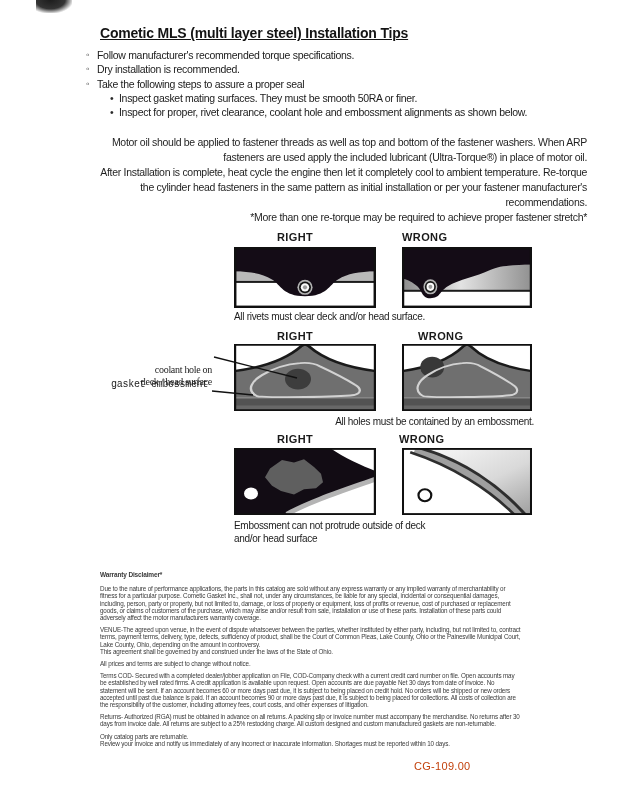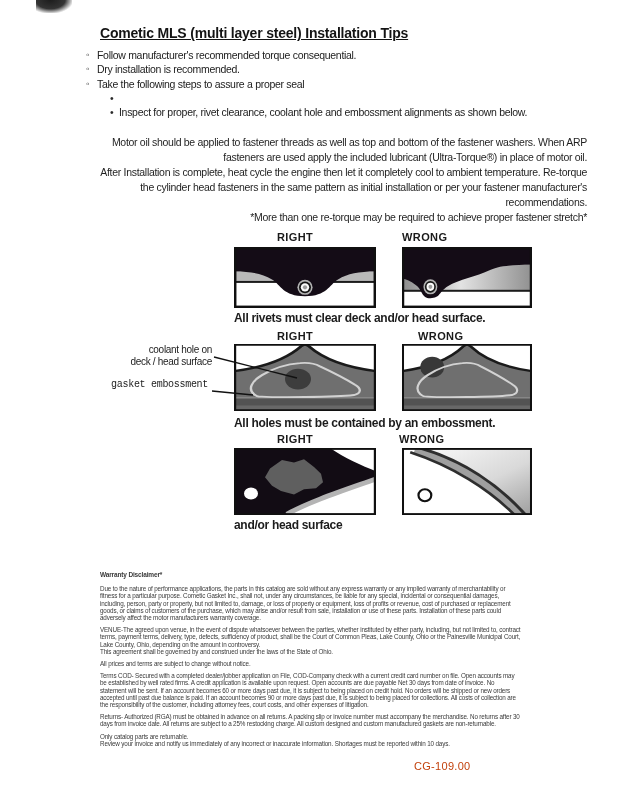--- a/index.html
+++ b/index.html
@@ -20,52 +20,53 @@
   .b-row{display:flex;height:14.3px;line-height:14.3px;}
   .b-mark{width:11px;font-size:10px;color:#2a2a2a;}
   .b-sub{margin-left:24px;}
   .b-sub .b-mark{width:9px;font-size:10.5px;}
   .sec-head{left:100px;top:118px;font-size:12.5px;font-weight:bold;color:#141414;letter-spacing:-0.2px;}
   .body-p{left:100px;width:487px;font-size:10.5px;line-height:15.2px;letter-spacing:-0.3px;color:#1f1f1f;text-align:right;}
   .p1{top:135px;}
   .p2{top:165px;}
   .note{top:210px;}
   .rw-label{font-size:11px;font-weight:bold;color:#1a1a1a;letter-spacing:0.4px;}
-  .cap{font-size:12px;letter-spacing:-0.3px;color:#1c1c1c;font-weight:bold;}
+  .cap{font-size:10px;letter-spacing:-0.3px;color:#1c1c1c;}
   .ann{font-size:10px;letter-spacing:-0.3px;line-height:12px;color:#1c1c1c;text-align:right;}
   .panel{display:block;}
   .disc{left:100px;top:571px;width:422px;font-size:6.3px;line-height:7.2px;letter-spacing:-0.15px;color:#3a3a3a;}
   .disc-h{font-weight:bold;font-size:6.5px;margin:0 0 7px 0;}
   .disc p{margin:0 0 5px 0;white-space:pre-line;}
   .footer-code{left:414px;top:760px;font-size:11px;color:#c2410c;letter-spacing:0.3px;}
 </style>
 </head>
 <body>
 
 <div class="page">
 
   <div class="abs corner-smudge"></div>
 
   <div class="abs doc-title">Cometic MLS (multi layer steel) Installation Tips</div>
 
   <div class="abs bullets">
     <div class="b-row">
         <span class="b-mark">◦</span>
-        <span>Follow manufacturer's recommended torque consequential.</span>
+        <span>Follow manufacturer's recommended torque specifications.</span>
       </div>
     <div class="b-row">
         <span class="b-mark">◦</span>
         <span>Dry installation is recommended.</span>
       </div>
     <div class="b-row">
         <span class="b-mark">◦</span>
         <span>Take the following steps to assure a proper seal</span>
       </div>
     <div class="b-row b-sub">
         <span class="b-mark">•</span>
+        <span>Inspect gasket mating surfaces.  They must be smooth 50RA or finer.</span>
       </div>
     <div class="b-row b-sub">
         <span class="b-mark">•</span>
         <span>Inspect for proper, rivet clearance, coolant hole and embossment alignments as shown below.</span>
       </div>
   </div>
 
   <div class="abs body-p p1">Motor oil should be applied to fastener threads as well as top and bottom of the fastener washers. When ARP fasteners are used apply the included lubricant (Ultra-Torque®) in place of motor oil.</div>
   <div class="abs body-p p2">After Installation is complete, heat cycle the engine then let it completely cool to ambient temperature. Re-torque the cylinder head fasteners in the same pattern as initial installation or per your fastener manufacturer's recommendations.</div>
   <div class="abs body-p note">*More than one re-torque may be required to achieve proper fastener stretch*</div>
@@ -102,21 +103,21 @@
     <circle cx="31" cy="40.5" r="4.2" fill="#fafafa"></circle>
     <circle cx="31" cy="40.5" r="2.1" fill="#9c9c9c"></circle>
     <rect x="1.2" y="1.2" width="139.6" height="59.6" fill="none" stroke="#101010" stroke-width="2.5"></rect>
   </svg>
 
   <div class="abs cap" style="left:234px;top:311px;">All rivets must clear deck and/or head surface.</div>
 
   <div class="abs rw-label" style="left:277px;top:330px;">RIGHT</div>
   <div class="abs rw-label" style="left:418px;top:330px;">WRONG</div>
 
-  <div class="abs ann" style="left:100px;top:344px;width:112px;">
+  <div class="abs ann" style="left:100px;top:364px;width:112px;font-family:Liberation Serif, serif;">
     <div>coolant hole on</div>
     <div>deck / head surface</div>
   </div>
   <div class="abs ann" style="left:96px;top:379px;width:112px;font-family:Liberation Mono, monospace;">gasket embossment</div>
 
   <svg class="abs panel" style="left:234px;top:344px;" width="142" height="67" viewBox="0 0 142 84" preserveAspectRatio="none">
     <rect x="0" y="0" width="142" height="84" fill="#ffffff"></rect>
     <path d="M0,34 Q45,27 67,3 L71,0 L75,3 Q97,27 142,34 L142,84 L0,84 Z" fill="#6f6f6f"></path>
     <path d="M0,34 Q45,27 67,3 L71,0" fill="none" stroke="#1a1a1a" stroke-width="3"></path>
     <path d="M71,0 L75,3 Q97,27 142,34" fill="none" stroke="#1a1a1a" stroke-width="3"></path>
@@ -139,21 +140,21 @@
     <circle cx="33" cy="29" r="13" fill="#383838"></circle>
     <path d="M20,63 C14,57 17,47 28,39 C40,30 55,25 66,24 C74,23 80,24 86,28 C98,35 112,44 121,51 C128,56 127,62 120,64 C100,67 40,67 28,66 C23,66 22,65 20,63 Z" fill="none" stroke="#d2d2d2" stroke-width="2.4"></path>
     <rect x="1.1" y="1.1" width="139.8" height="81.8" fill="none" stroke="#101010" stroke-width="2.2"></rect>
   </svg>
 
   <svg class="abs" style="left:100px;top:335px;" width="344" height="90" viewBox="0 0 344 90">
     <line x1="114" y1="22" x2="197" y2="43" stroke="#111111" stroke-width="1.3"></line>
     <line x1="112" y1="56" x2="153" y2="60" stroke="#111111" stroke-width="1.3"></line>
   </svg>
 
-  <div class="abs cap" style="left:234px;top:416px;width:300px;text-align:left;">All holes must be contained by an embossment.</div>
+  <div class="abs cap" style="left:234px;top:416px;width:300px;text-align:right;">All holes must be contained by an embossment.</div>
 
   <div class="abs rw-label" style="left:277px;top:433px;">RIGHT</div>
   <div class="abs rw-label" style="left:399px;top:433px;">WRONG</div>
 
   <svg class="abs panel" style="left:234px;top:448px;" width="142" height="67" viewBox="0 0 142 78" preserveAspectRatio="none">
     <rect x="0" y="0" width="142" height="78" fill="#ffffff"></rect>
     <path d="M0,0 L96,0 C110,11 128,21 142,27 L142,37 C104,52 72,63 50,78 L0,78 Z" fill="#120c14"></path>
     <path d="M53,77 C76,62 108,50 142,36" stroke="#b4b4b4" stroke-width="5.5" fill="none"></path>
     <path d="M36,24 L48,14 L60,17 L70,13 L80,22 L87,30 L89,40 L82,47 L70,48 L60,54 L47,50 L38,44 L31,34 Z" fill="#5f5f5f"></path>
     <circle cx="17" cy="53" r="7" fill="#ffffff"></circle>
@@ -171,20 +172,21 @@
     <rect x="0" y="0" width="142" height="78" fill="#ffffff"></rect>
     <path d="M20,0 H142 V78 H135 C105,42 65,14 20,0 Z" fill="url(#gw3)"></path>
     <path d="M14,2 C60,17 100,44 129,78" stroke="#9f9f9f" stroke-width="9" fill="none"></path>
     <path d="M20,0 C65,14 105,42 135,78" stroke="#2e2e2e" stroke-width="3.4" fill="none"></path>
     <path d="M9,5 C55,21 95,48 123,78" stroke="#2e2e2e" stroke-width="3" fill="none"></path>
     <circle cx="25" cy="55" r="7" fill="#ffffff" stroke="#111111" stroke-width="2.4"></circle>
     <rect x="1.1" y="1.1" width="139.8" height="75.8" fill="none" stroke="#101010" stroke-width="2.2"></rect>
   </svg>
 
   <div class="abs cap" style="left:234px;top:519px;line-height:13px;">
+    <div>Embossment can not protrude outside of deck</div>
     <div>and/or head surface</div>
   </div>
 
   <div class="abs disc">
     <div class="disc-h">Warranty Disclaimer*</div>
     <p>Due to the nature of performance applications, the parts in this catalog are sold without any express warranty or any implied warranty of merchantability or fitness for a particular purpose.  Cometic Gasket Inc., shall not, under any circumstances, be liable for any special, incidental or consequential damages, including, person, party or property, but not limited to, damage, or loss of property or equipment, loss of profits or revenue, cost of purchased or replacement goods, or claims of customers of the purchase, which may arise and/or result from sale, installation or use of these parts.  Installation of these parts could adversely affect the motor manufacturers warranty coverage.</p>
     <p>VENUE-The agreed upon venue, in the event of dispute whatsoever between the parties, whether instituted by either party, including, but not limited to, contract terms, payment terms, delivery, type, defects, sufficiency of product, shall be the Court of Common Pleas, Lake County, Ohio or the Painesville Municipal Court, Lake County, Ohio, depending on the amount in controversy.
 This agreement shall be governed by and construed under the laws of the State of Ohio.</p>
     <p>All prices and terms are subject to change without notice.</p>
     <p>Terms COD- Secured with a completed dealer/jobber application on File, COD-Company check with a current credit card number on file.  Open accounts may be established by well rated firms.  A credit application is available upon request.  Open accounts are due payable Net 30 days from date of invoice.  No statement will be sent.  If an account becomes 60 or more days past due, it is subject to being placed on credit hold.  No orders will be shipped or new orders accepted until past due balance is paid.  If an account becomes 90 or more days past due, it is subject to being placed for collections.  All costs of collection are the responsibility of the customer, including attorney fees, court costs, and other expenses of litigation.</p>

